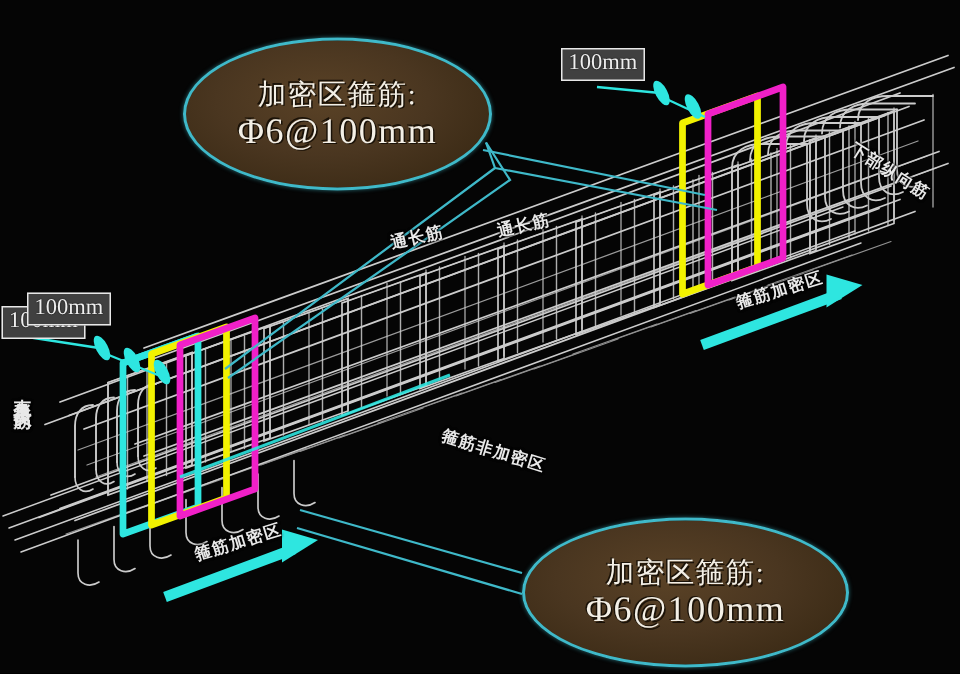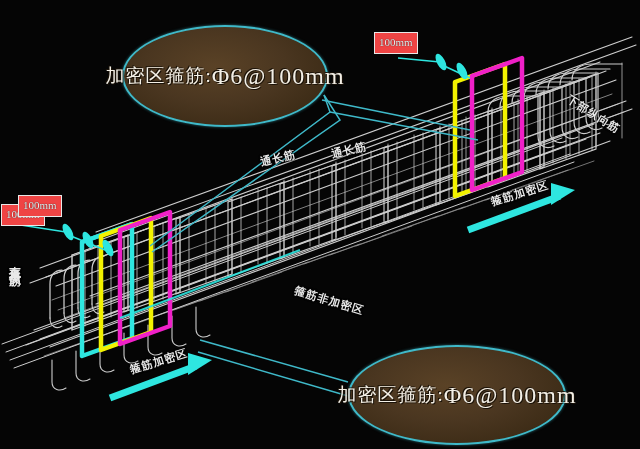--- a/index.html
+++ b/index.html
@@ -13,42 +13,42 @@
   }
   #scene{position:absolute;inset:0;width:640px;height:449px;}
 
   
   .callout{
     position:absolute;
     border-radius:50%;
     background:radial-gradient(ellipse at 45% 40%, #5a4226 0%, #4a3620 45%, #33240f 100%);
     border:2px solid #3fb9c9;
     box-shadow:0 0 3px rgba(63,185,201,.55);
-    display:flex;
+    display:flex;flex-direction:column;
     align-items:center;justify-content:center;
     text-align:center;
     color:#f3efe6;
     text-shadow:1px 1px 0 #1a1208, -1px -1px 0 #1a1208;
     letter-spacing:1px;
     z-index:40;
   }
   .callout .line1{font-size:19px;line-height:24px;white-space:nowrap;}
   .callout .line2{font-size:24px;line-height:24px;white-space:nowrap;}
 
   #callout-top{left:122px;top:25px;width:202px;height:98px;}
   #callout-bottom{left:348px;top:345px;width:214px;height:96px;}
 
   
   .dimbox{
     position:absolute;
-    background:#ef4444;
+    background:#404040;
     border:1px solid #e8e8e8;
     color:#efefef;
     font-family:"Liberation Serif","DejaVu Serif",serif;
-    font-size:11px;
+    font-size:15px;
     line-height:17px;
     padding:1px 4px 2px 4px;
     letter-spacing:0px;
     white-space:nowrap;
     z-index:45;
     text-shadow:0 0 1px #000;
   }
   #dim-top{left:374px;top:32px;}
   #dim-left-a{left:1px;top:204px;}
   #dim-left-b{left:18px;top:195px;}

